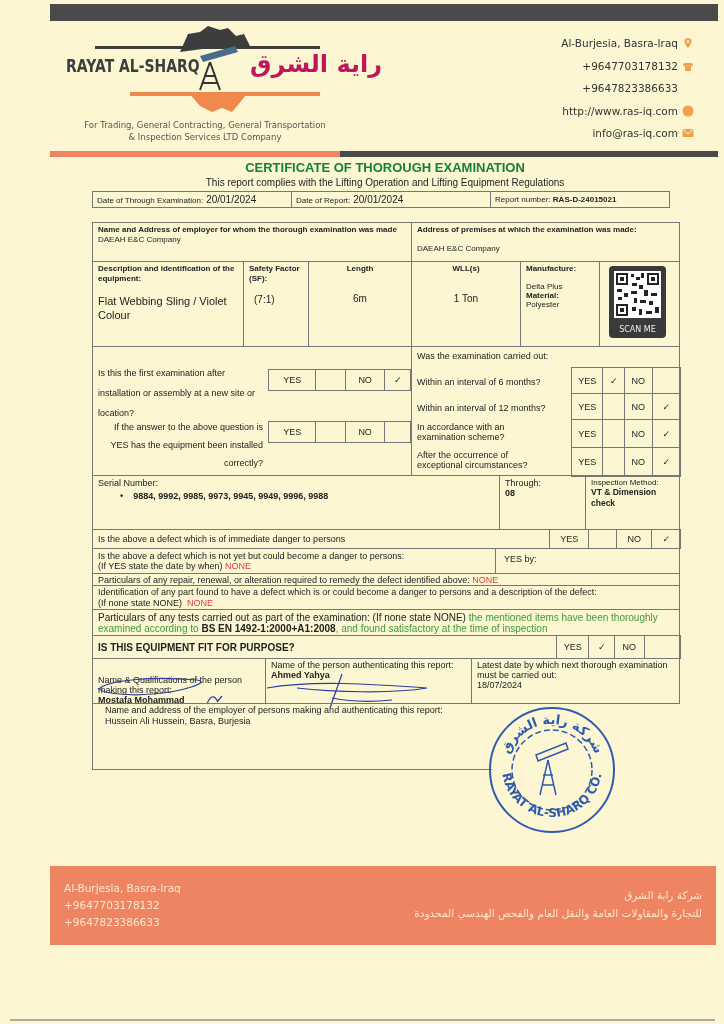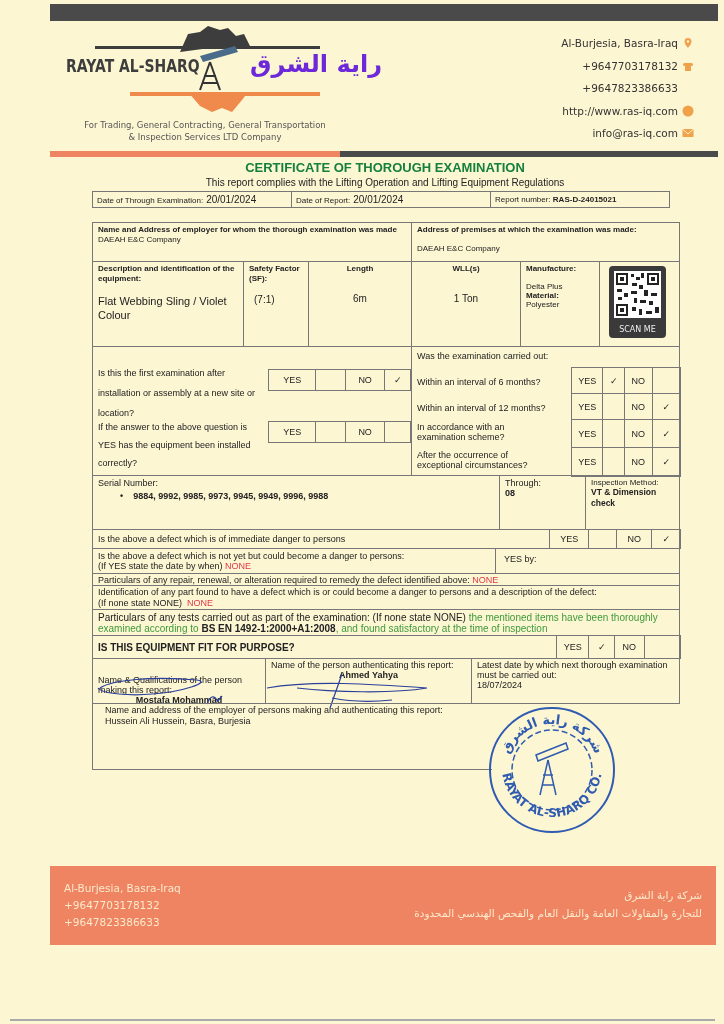--- a/index.html
+++ b/index.html
@@ -14,21 +14,21 @@
   .divbar { left:50px; top:151px; height:6px; }
   .divbar .o { position:absolute; left:0; top:0; width:290px; height:6px; background:#ee8461; }
   .divbar .g { position:absolute; left:290px; top:0; width:378px; height:6px; background:#4a4a4a; }
   .title { left:90px; top:160px; width:590px; text-align:center; font-size:13px; font-weight:bold; color:#15803d; }
   .subtitle { left:90px; top:177px; width:590px; text-align:center; font-size:10px; color:#222; }
   table { border-collapse:collapse; }
   td { border:1px solid #777; font-size:8px; padding:1px 4px; vertical-align:top; }
   .datebar { left:92px; top:191px; width:578px; height:17px; }
   .datebar td { font-size:8px; vertical-align:middle; }
   .datebar .v { font-size:10px; margin-left:3px; }
-  .b { font-weight:bold;text-align:center; }
+  .b { font-weight:bold; }
   .box { position:absolute; border:1px solid #777; box-sizing:border-box; }
   .lbl { font-size:8px; font-weight:bold; }
   .sm { font-size:8px; }
   .red { color:#e0394a; }
   .green { color:#3e9a3c; }
   .yn { position:absolute; display:flex; border:1px solid #777; box-sizing:border-box; height:22px; }
   .yn div { border-right:1px solid #777; display:flex; align-items:center; justify-content:center; font-size:9px; box-sizing:border-box; }
   .yn div:last-child { border-right:none; }
   .footer { left:50px; top:866px; width:666px; height:79px; background:#ee8461; }
   .footer .l { position:absolute; left:14px; top:14px; font-family:"DejaVu Sans", sans-serif; font-size:10.5px; color:#fde9cc; line-height:17px; }
@@ -43,21 +43,21 @@
 <div class="abs" style="left:60px;top:26px;width:290px;height:90px;">
   <svg width="290" height="90" style="position:absolute;left:0;top:0">
     <path d="M120 26 L128 8 L140 6 L148 0 L160 4 L168 2 L176 10 L184 8 L190 20 L150 22 Z" fill="#3d3d3d"></path>
     <rect x="35" y="20" width="225" height="3" fill="#3d3d3d"></rect>
     <path d="M128 66 L140 80 L152 86 L162 82 L172 86 L182 74 L188 66 Z" fill="#ef8a4c"></path>
     <rect x="70" y="66" width="190" height="4" fill="#ef8a4c"></rect>
     <path d="M140 30 L175 20 L178 26 L143 36 Z" fill="#4a6b8a"></path>
     <path d="M150 36 L140 64 M150 36 L160 64 M144 50 L156 50 M142 57 L158 57" stroke="#333" stroke-width="2" fill="none"></path>
   </svg>
   <div class="abs" style="left:6px;top:30px;font-family:'DejaVu Sans',sans-serif;font-size:17px;font-weight:bold;color:#3d3d3d;transform:scaleX(0.82);transform-origin:left;white-space:nowrap;">RAYAT AL-SHARQ</div>
-  <div class="abs" style="left:190px;top:24px;font-family:'DejaVu Sans',sans-serif;font-size:24px;font-weight:bold;color:#6d28d9;white-space:nowrap;">راية الشرق</div>
+  <div class="abs" style="left:190px;top:24px;font-family:'DejaVu Sans',sans-serif;font-size:24px;font-weight:bold;color:#be185d;white-space:nowrap;">راية الشرق</div>
 </div>
 
 <div class="abs tagline">
   <div>For Trading, General Contracting, General Transportation</div>
   <div>&amp; Inspection Services LTD Company</div>
 </div>
 
 <div class="abs contact">
   <div class="row">
     <span>Al-Burjesia, Basra-Iraq</span>
@@ -180,21 +180,21 @@
   <div class="box" style="left:0;top:124px;width:320px;height:130px;">
     <div style="position:absolute;left:5px;top:16px;width:160px;font-size:9px;line-height:20px;">Is this the first examination after installation or assembly at a new site or location?</div>
     <div class="yn" style="left:175px;top:22px;width:143px;">
       <div style="width:48px">YES</div>
       <div style="width:30px"></div>
       <div style="width:40px">NO</div>
       <div style="width:25px">
           <span>✓</span>
         </div>
     </div>
-    <div style="position:absolute;left:5px;top:71px;width:165px;font-size:9px;line-height:18px;">If the answer to the above question is YES has the equipment been installed correctly?</div>
+    <div style="position:absolute;left:5px;top:71px;width:165px;font-size:9px;line-height:18px;text-align:right;">If the answer to the above question is YES has the equipment been installed correctly?</div>
     <div class="yn" style="left:175px;top:74px;width:143px;">
       <div style="width:48px">YES</div>
       <div style="width:30px"></div>
       <div style="width:40px">NO</div>
       <div style="width:25px"></div>
     </div>
   </div>
 
   <div class="box" style="left:319px;top:124px;width:269px;height:130px;">
     <div style="position:absolute;left:5px;top:4px;font-size:9px;">Was the examination carried out:</div>

